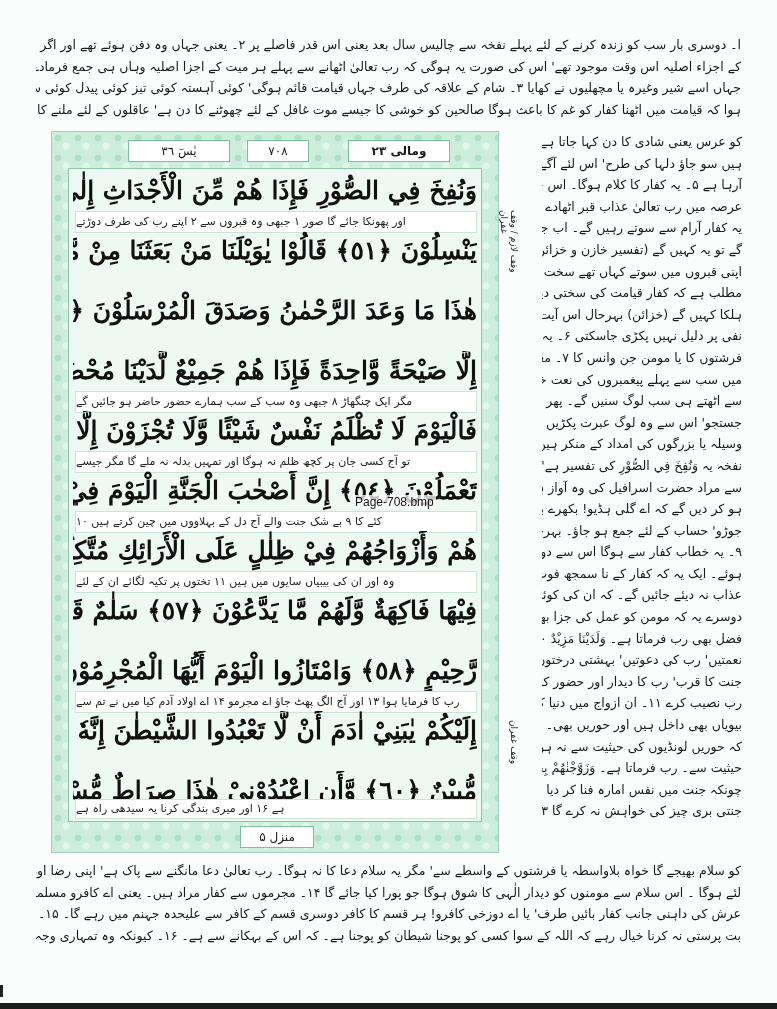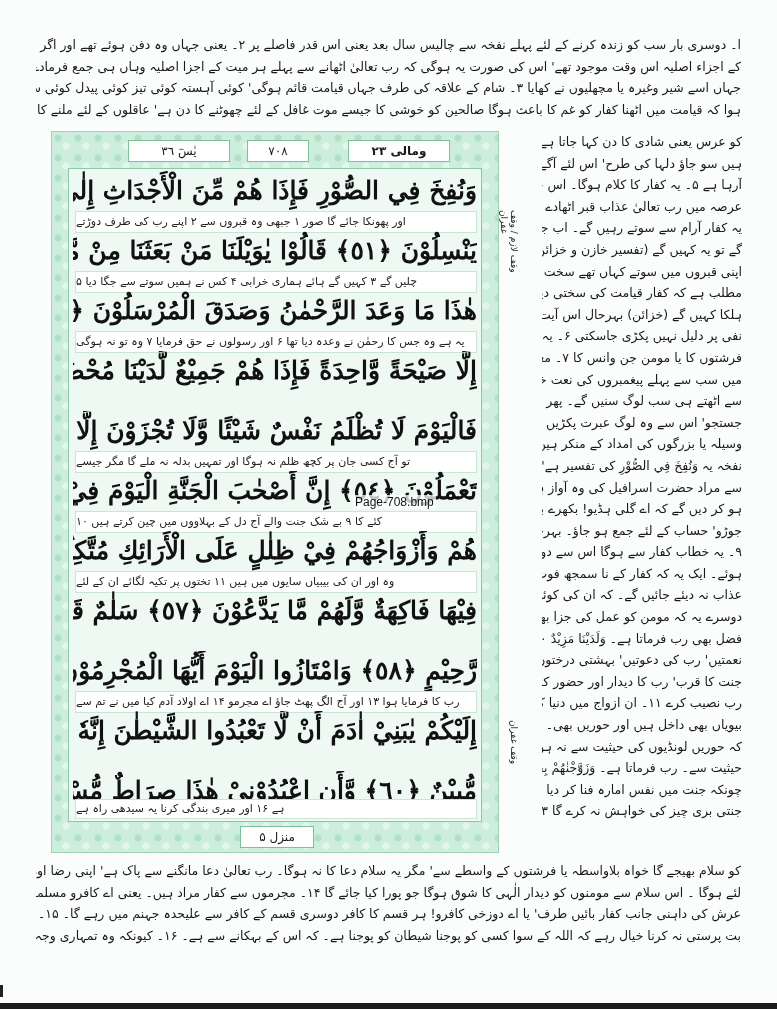--- a/index.html
+++ b/index.html
@@ -45,24 +45,23 @@
 
   <div class="quran-panel">
     <div class="hdr-box hdr-surah">يٰسٓ ۳٦</div>
     <div class="hdr-box hdr-page">۷۰۸</div>
     <div class="hdr-box hdr-para">ومالی ۲۳</div>
 
     <div class="quran-inner">
       <div class="verse-row" style="top:2px">وَنُفِخَ فِي الصُّوْرِ فَإِذَا هُمْ مِّنَ الْأَجْدَاثِ إِلٰى رَبِّهِمْ</div>
       <div class="trans-row" style="top:42px">اور پھونکا جائے گا صور ۱ جبھی وہ قبروں سے ۲ اپنے رب کی طرف دوڑتے</div>
       <div class="verse-row" style="top:62px">يَنْسِلُوْنَ ﴿٥١﴾ قَالُوْا يٰوَيْلَنَا مَنْ بَعَثَنَا مِنْ مَّرْقَدِنَا</div>
-      <div class="trans-row" style="top:102px">چلیں گے ۳ کہیں گے ہائے ہماری خرابی ۴ کس نے ہمیں سوتے سے جگا دیا ۵</div>
       <div class="verse-row" style="top:122px">هٰذَا مَا وَعَدَ الرَّحْمٰنُ وَصَدَقَ الْمُرْسَلُوْنَ ﴿٥٢﴾ إِنْ كَانَتْ</div>
-      <div class="trans-row" style="top:162px">یہ ہے وہ جس کا رحمٰن نے وعدہ دیا تھا ۶ اور رسولوں نے حق فرمایا ۷ وہ تو نہ ہوگی</div>
       <div class="verse-row" style="top:182px">إِلَّا صَيْحَةً وَّاحِدَةً فَإِذَا هُمْ جَمِيْعٌ لَّدَيْنَا مُحْضَرُوْنَ ﴿٥٣﴾</div>
+      <div class="trans-row" style="top:222px">مگر ایک چنگھاڑ ۸ جبھی وہ سب کے سب ہمارے حضور حاضر ہو جائیں گے</div>
       <div class="verse-row" style="top:242px">فَالْيَوْمَ لَا تُظْلَمُ نَفْسٌ شَيْئًا وَّلَا تُجْزَوْنَ إِلَّا مَا كُنْتُمْ</div>
       <div class="trans-row" style="top:282px">تو آج کسی جان پر کچھ ظلم نہ ہوگا اور تمہیں بدلہ نہ ملے گا مگر جیسے</div>
       <div class="verse-row" style="top:302px">تَعْمَلُوْنَ ﴿٥٤﴾ إِنَّ أَصْحٰبَ الْجَنَّةِ الْيَوْمَ فِيْ شُغُلٍ فٰكِهُوْنَ ﴿٥٥﴾</div>
       <div class="trans-row" style="top:342px">کئے کا ۹ بے شک جنت والے آج دل کے بہلاووں میں چین کرتے ہیں ۱۰</div>
       <div class="verse-row" style="top:362px">هُمْ وَأَزْوَاجُهُمْ فِيْ ظِلٰلٍ عَلَى الْأَرَائِكِ مُتَّكِئُوْنَ ﴿٥٦﴾ لَهُمْ</div>
       <div class="trans-row" style="top:402px">وہ اور ان کی بیبیاں سایوں میں ہیں ۱۱ تختوں پر تکیہ لگائے ان کے لئے</div>
       <div class="verse-row" style="top:422px">فِيْهَا فَاكِهَةٌ وَّلَهُمْ مَّا يَدَّعُوْنَ ﴿٥٧﴾ سَلٰمٌ قَوْلًا مِّنْ رَّبٍّ</div>
       <div class="verse-row" style="top:482px">رَّحِيْمٍ ﴿٥٨﴾ وَامْتَازُوا الْيَوْمَ أَيُّهَا الْمُجْرِمُوْنَ ﴿٥٩﴾ أَلَمْ أَعْهَدْ</div>
       <div class="trans-row" style="top:522px">رب کا فرمایا ہوا ۱۳ اور آج الگ پھٹ جاؤ اے مجرمو ۱۴ اے اولاد آدم کیا میں نے تم سے</div>
       <div class="verse-row" style="top:542px">إِلَيْكُمْ يٰبَنِيْ اٰدَمَ أَنْ لَّا تَعْبُدُوا الشَّيْطٰنَ إِنَّهٗ لَكُمْ عَدُوٌّ</div>

